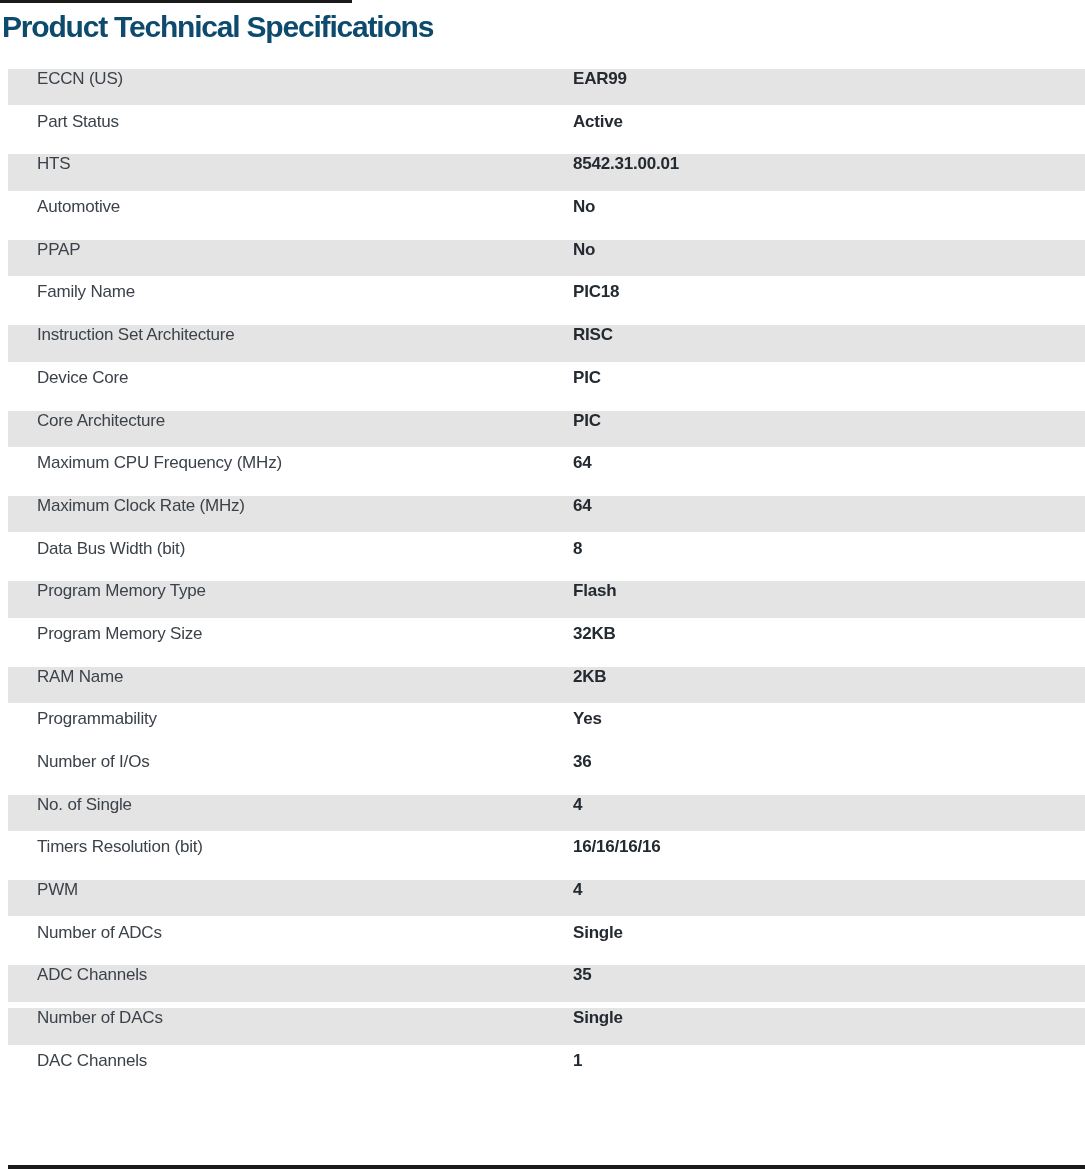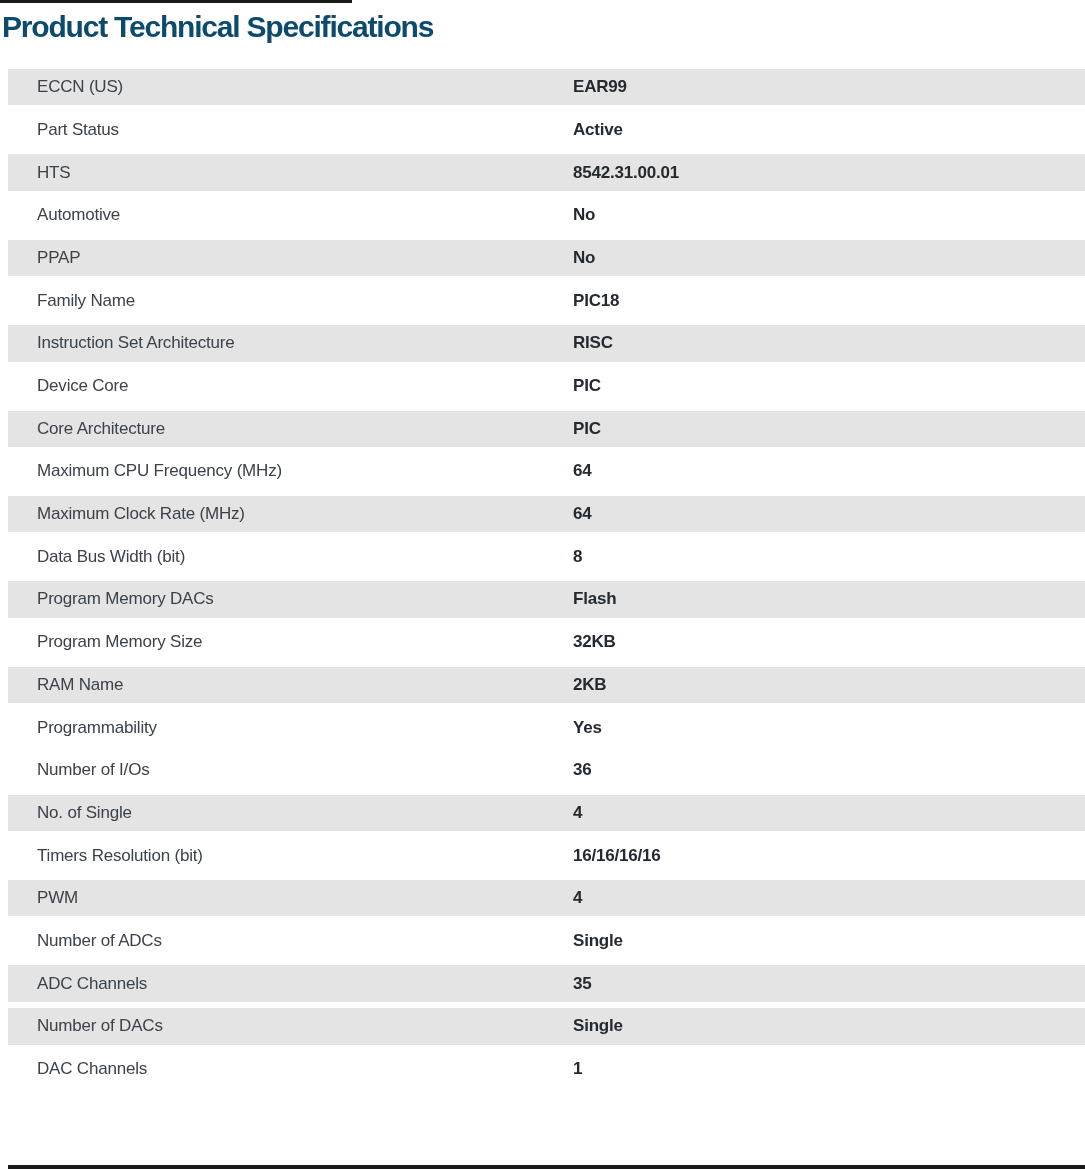--- a/index.html
+++ b/index.html
@@ -21,21 +21,21 @@
     line-height: 39px;
     font-weight: 700;
     letter-spacing: -1.2px;
     color: #0c4a6e;
   }
   .spec-table {
     margin: 23px 0 0 8px;
   }
   .row {
     display: flex;
-    align-items: center;
+    align-items: flex-start;
     height: 36.4px;
     margin-bottom: 6.3px;
     background: #ffffff;
   }
   .row.alt {
     background: #e4e4e4;
   }
   .cell-label {
     flex: 0 0 557px;
     padding-left: 29px;
@@ -109,21 +109,21 @@
   </div>
     <div class="row alt">
     <span class="cell-label">Maximum Clock Rate (MHz)</span>
     <span class="cell-value">64</span>
   </div>
     <div class="row">
     <span class="cell-label">Data Bus Width (bit)</span>
     <span class="cell-value">8</span>
   </div>
     <div class="row alt">
-    <span class="cell-label">Program Memory DACs</span>
+    <span class="cell-label">Program Memory Type</span>
     <span class="cell-value">Flash</span>
   </div>
     <div class="row">
     <span class="cell-label">Program Memory Size</span>
     <span class="cell-value">32KB</span>
   </div>
     <div class="row alt">
     <span class="cell-label">RAM Name</span>
     <span class="cell-value">2KB</span>
   </div>

